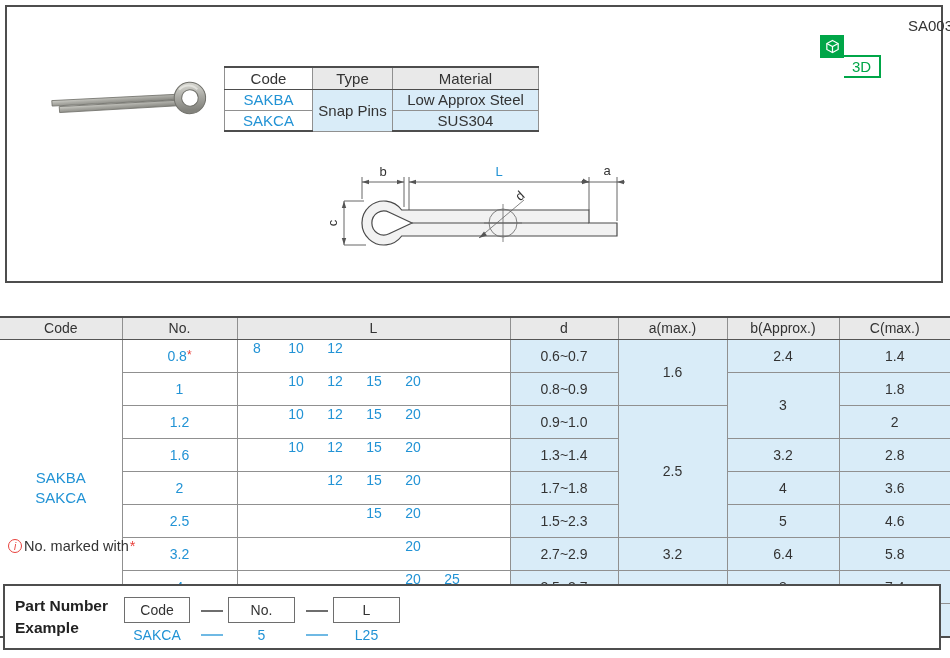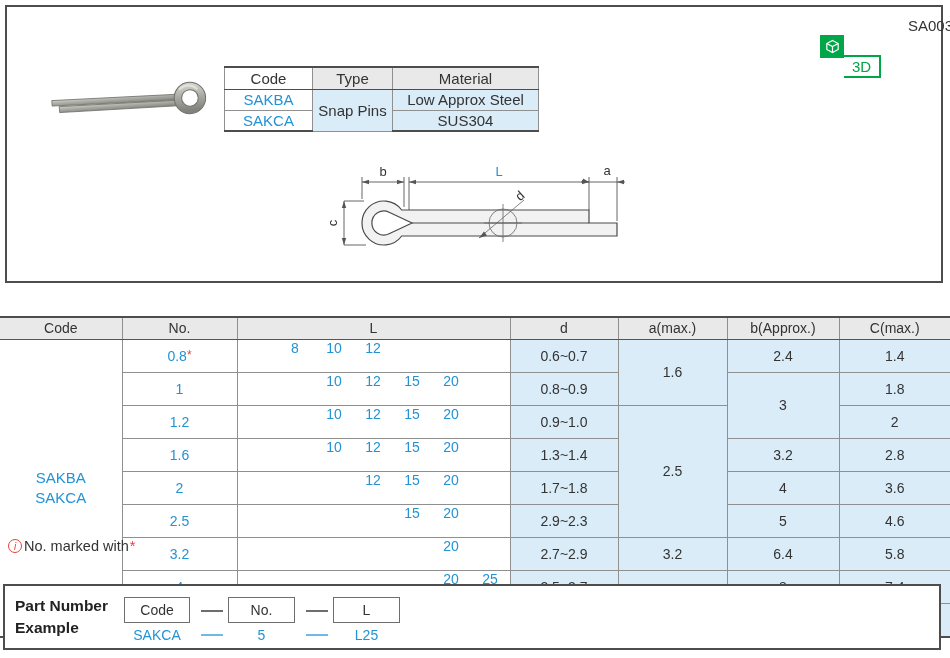--- a/index.html
+++ b/index.html
@@ -36,21 +36,21 @@
   .spec-wrap{position:absolute; left:0; top:316px; width:950px;}
   .spec{border-collapse:collapse; table-layout:fixed; width:950px; font-size:14px;}
   .spec th,.spec td{border:1px solid var(--bmid); text-align:center; padding:0; height:21px; font-weight:400;}
   .spec th{background:var(--hdrgray); border-top:2px solid var(--bdark); border-bottom:1.5px solid #555; height:22px;}
   .spec th:first-child,.spec td:first-child{border-left:none;}
   .spec th:last-child,.spec td:last-child{border-right:none;}
   .spec tr:last-child td{border-bottom:2px solid var(--bdark);}
   .spec td.code-cell{color:var(--blue); font-size:15px; background:#fff; line-height:20px; border-bottom:2px solid var(--bdark);}
   .spec td.no-cell{color:var(--blue);}
   .spec td.no-cell .star{color:var(--red); font-size:12px; vertical-align:top;}
-  .spec td.L-cell{text-align:left;padding-left:38px;}
+  .spec td.L-cell{text-align:left;}
   .spec td.L-cell span{display:inline-block; width:39px; text-align:center; color:var(--blue);}
   .spec td.blu{background:var(--lightblue);}
 
   
   .note{position:absolute; left:8px; top:538px; font-size:14.5px; color:var(--ink); display:flex; align-items:center;}
   .note .i-icon{display:inline-flex; align-items:center; justify-content:center; width:14px; height:14px; border:1.5px solid var(--red); border-radius:50%; color:var(--red); font-size:10px; font-style:italic; margin-right:2px; flex:none;}
   .note .star{color:var(--red); margin:0 1px;}
 
   
   .pn-box{position:absolute; left:3px; top:584px; width:938px; height:66px; border:2px solid var(--bdark); background:#fff;}
@@ -233,21 +233,21 @@
           <tr>
             <td class="no-cell">2</td>
             <td class="L-cell"><span></span><span></span><span>12</span><span>15</span><span>20</span><span></span><span></span></td>
             <td class="blu">1.7~1.8</td>
             <td class="blu" rowspan="1">4</td>
             <td class="blu">3.6</td>
           </tr>
           <tr>
             <td class="no-cell">2.5</td>
             <td class="L-cell"><span></span><span></span><span></span><span>15</span><span>20</span><span></span><span></span></td>
-            <td class="blu">2.9~2.3</td>
+            <td class="blu">1.5~2.3</td>
             <td class="blu" rowspan="1">5</td>
             <td class="blu">4.6</td>
           </tr>
           <tr>
             <td class="no-cell">3.2</td>
             <td class="L-cell"><span></span><span></span><span></span><span></span><span>20</span><span></span><span></span></td>
             <td class="blu">2.7~2.9</td>
             <td class="blu" rowspan="1">3.2</td>
             <td class="blu" rowspan="1">6.4</td>
             <td class="blu">5.8</td>

